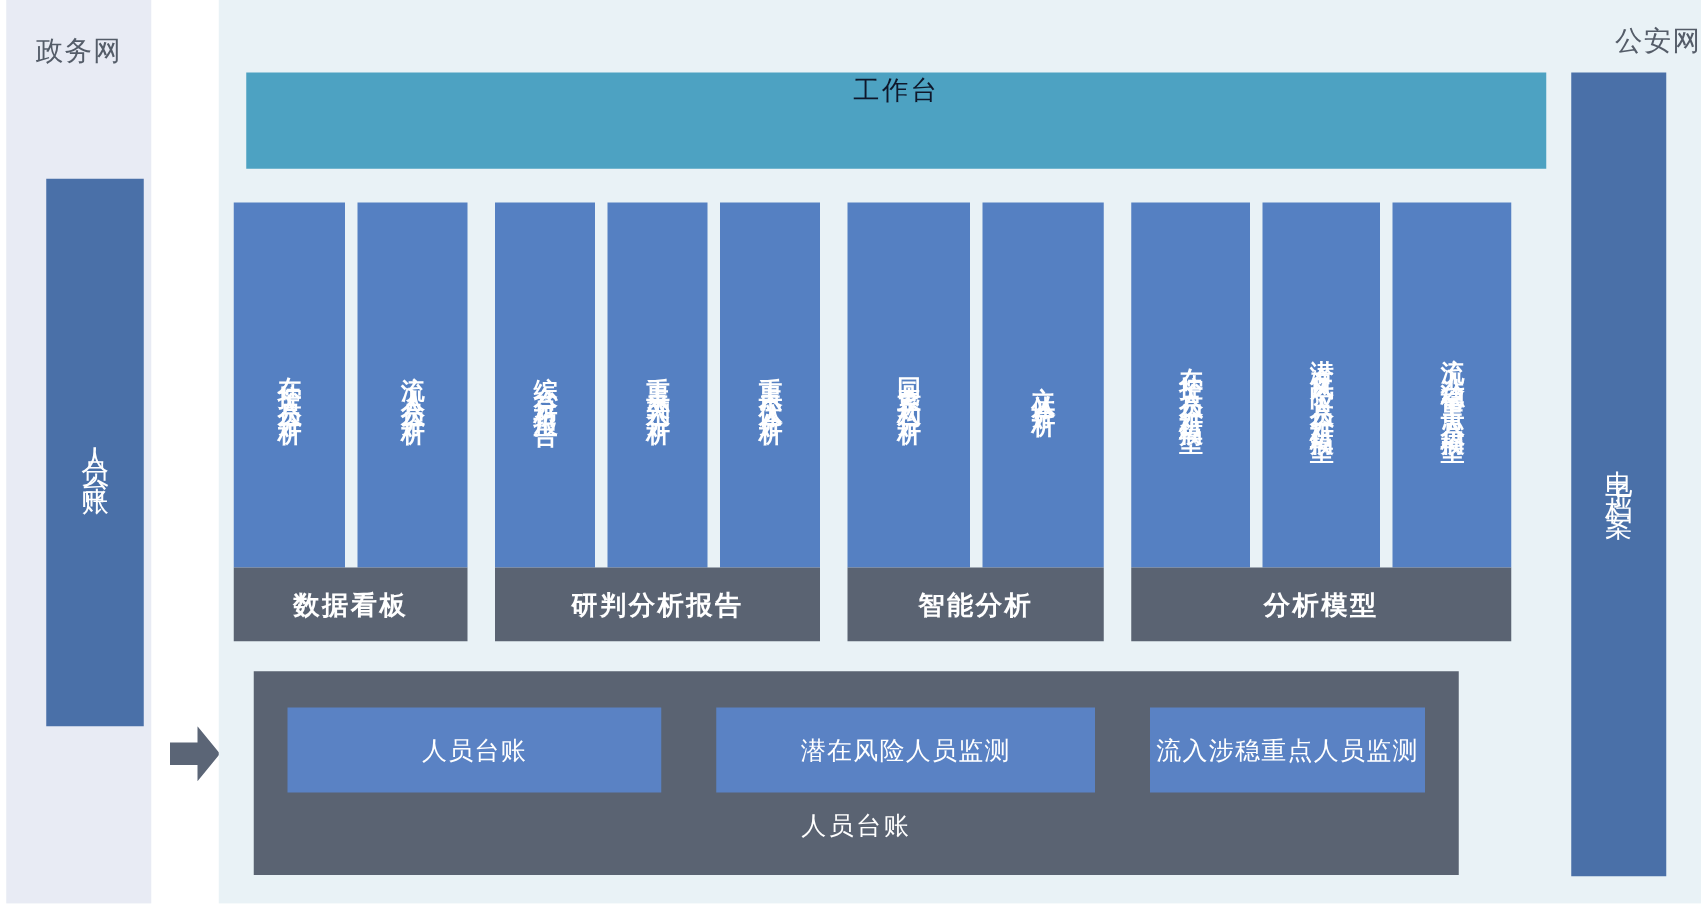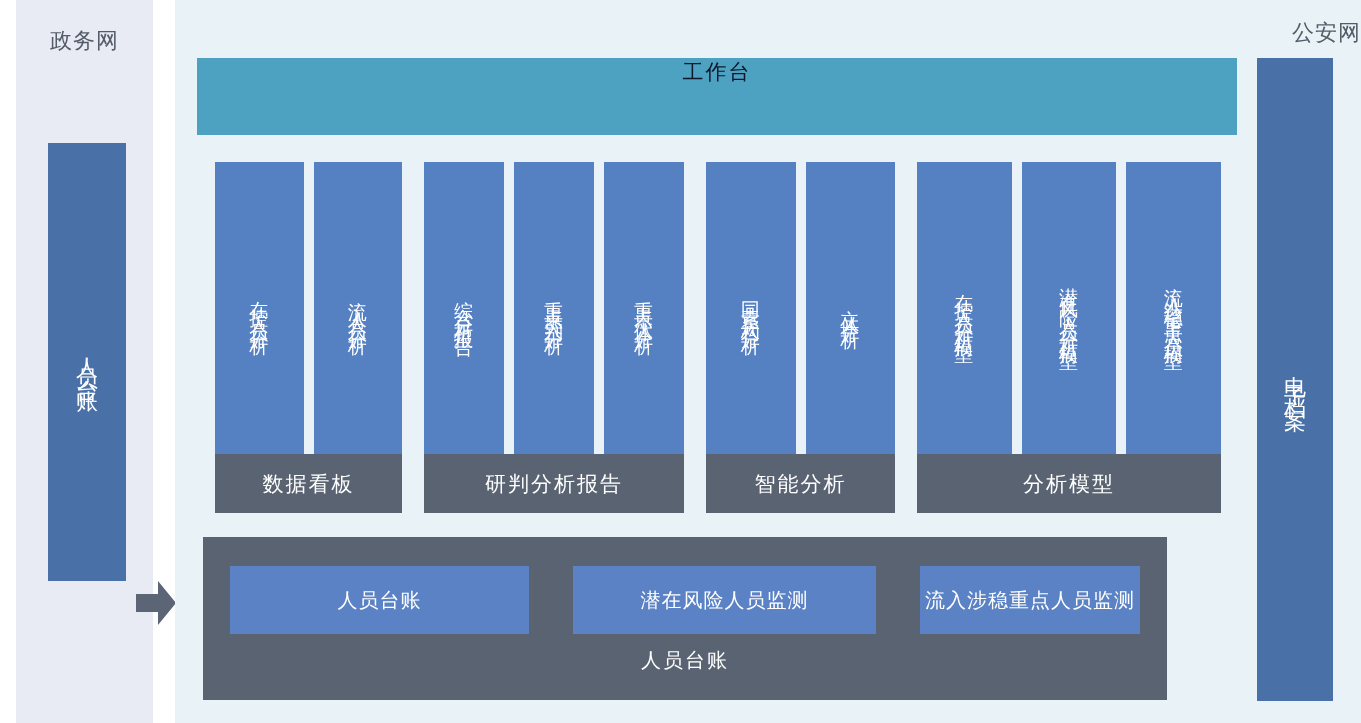--- a/index.html
+++ b/index.html
@@ -1,41 +1,41 @@
 <!DOCTYPE html>
 <html><head>
 <meta charset="utf-8">
 <style>
   html,body{margin:0;padding:0;background:#ffffff;}
   body{font-family:"Liberation Sans","DejaVu Sans",sans-serif;}
   .stage{position:relative;width:1361px;height:723px;background:#ffffff;overflow:hidden;}
 
   
-  .left-panel{position:absolute;left:16px;top:0;width:137px;height:723px;background:#e8ebf4;}
+  .left-panel{position:absolute;left:5px;top:0;width:116px;height:723px;background:#e8ebf4;}
   .zone-title{color:#545c68;font-size:22px;letter-spacing:1px;}
   .left-title{position:absolute;top:26px;left:0;width:100%;text-align:center;}
   .left-bar{position:absolute;left:32px;top:143px;width:78px;height:438px;background:#4a70a8;
             display:flex;align-items:center;justify-content:center;}
 
   
   .flow-arrow{position:absolute;left:136px;top:581px;width:40px;height:44px;}
 
   
   .main-panel{position:absolute;left:175px;top:0;width:1186px;height:723px;background:#e9f2f6;}
   .main-title{position:absolute;top:18px;left:0;width:100%;text-align:right;}
 
   .workbench{position:absolute;left:22px;top:58px;width:1040px;height:77px;background:#4da2c2;
              display:flex;align-items:flex-start;justify-content:center;
              color:#0f172a;font-size:21px;letter-spacing:2px;}
 
-  .groups{position:absolute;left:40px;top:162px;display:flex;gap:22px;}
+  .groups{position:absolute;left:12px;top:162px;display:flex;gap:22px;font-weight:bold;}
   .group{display:flex;flex-direction:column;}
   .g1{width:187px;}
   .g2{width:260px;}
-  .g3{width:189px;}
+  .g3{width:205px;}
   .g4{width:304px;justify-content:space-between;}
   .cols{display:flex;gap:10px;height:292px;}
   .col{flex:1;background:#5580c2;display:flex;align-items:center;justify-content:center;}
   .vtext{writing-mode:vertical-rl;text-orientation:upright;color:#ffffff;
          font-size:19px;letter-spacing:0.38em;line-height:1;}
   .left-bar .vtext,.archive-bar .vtext{font-size:22px;letter-spacing:0.5em;}
   .gfooter{height:59px;background:#5a6372;display:flex;align-items:center;justify-content:center;
            color:#ffffff;font-size:21px;letter-spacing:2px;}
 
   

